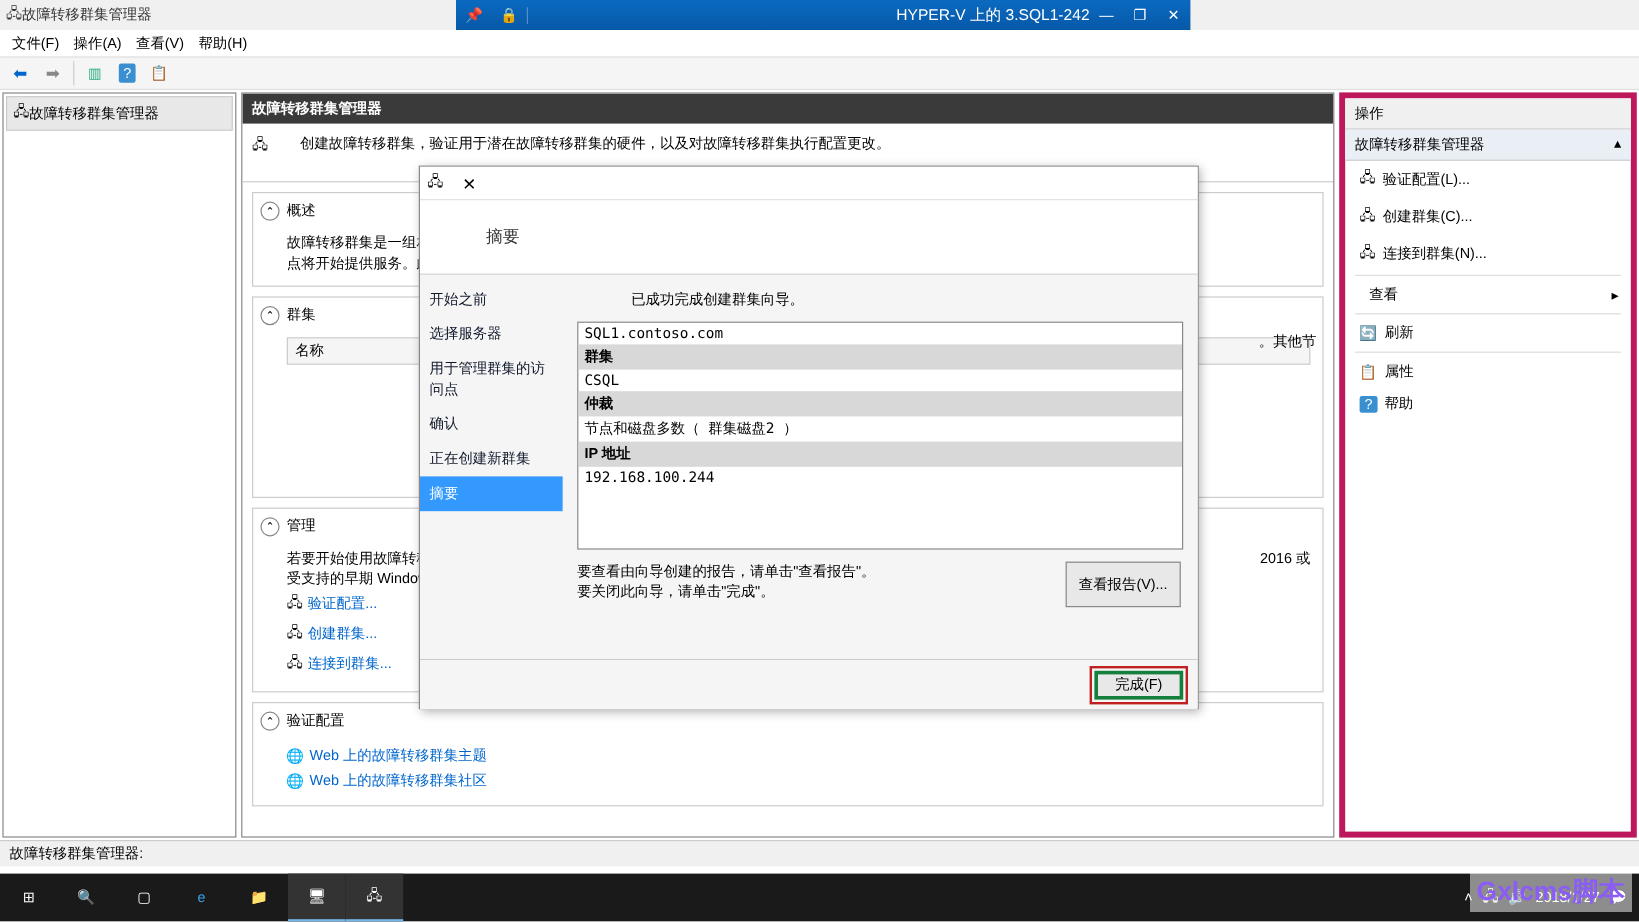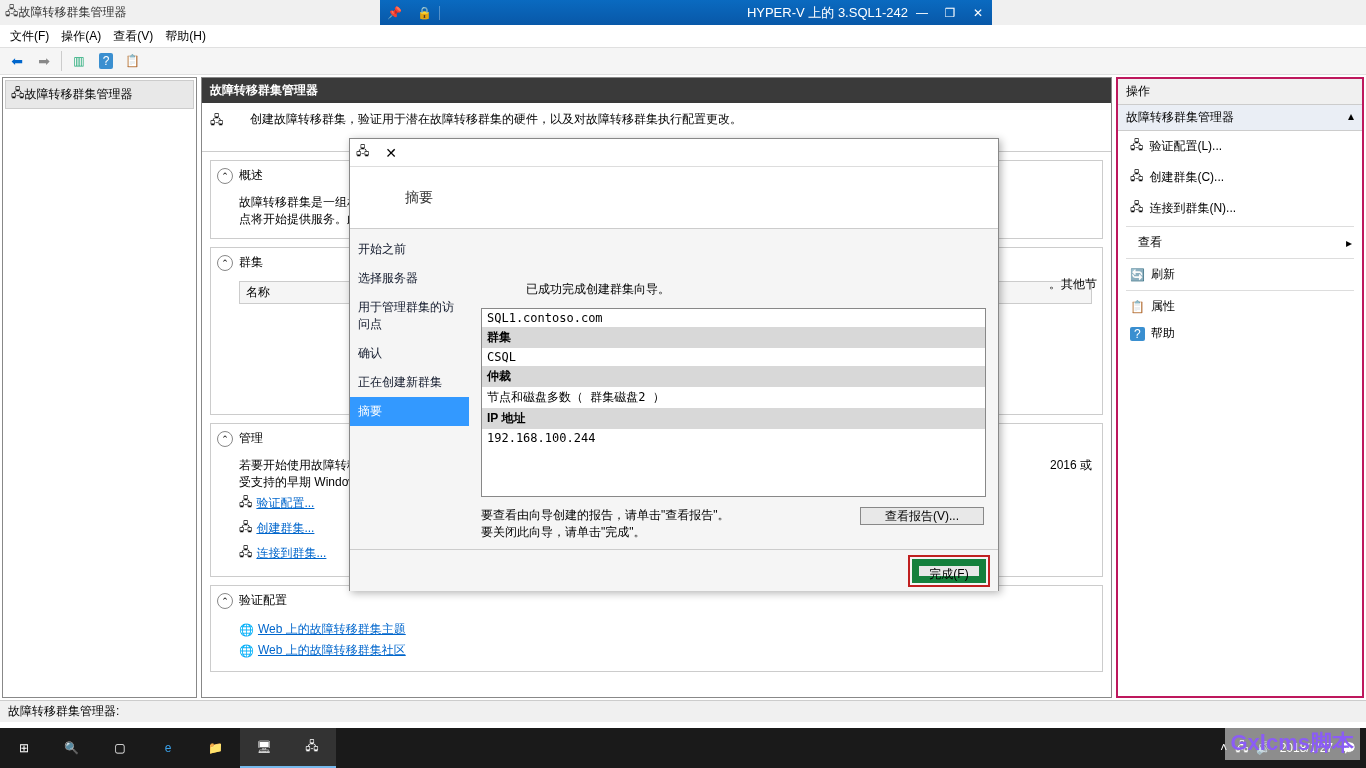--- a/index.html
+++ b/index.html
@@ -36,23 +36,23 @@
 .content-desc .desc-icon { width: 32px; height: 32px; }
 
 .section { margin: 8px; border: 1px solid #ccc; background: #fff; }
 .section-header { display: flex; align-items: center; padding: 6px; gap: 6px; }
 .section-header .collapse-icon { width: 16px; height: 16px; border: 1px solid #888; border-radius: 50%; display:flex; align-items:center; justify-content:center; font-size:9px; }
 .section-body { padding: 4px 10px 10px 28px; }
 
 .table-header { background: #f5f5f5; border: 1px solid #ccc; padding: 2px 6px; }
 
 .link-item { display:flex; align-items:center; gap:4px; padding:2px 0; }
-.link-item a { color: #0066cc; text-decoration: underline; }
-
-.actions-panel { width: 248px; border: 2px solid #be185d; margin: 2px; background: #fff; }
+.link-item a { color: #0066cc; }
+
+.actions-panel { width: 248px; border: 5px solid #be185d; margin: 2px; background: #fff; }
 .actions-header { background: #f0f0f0; padding: 4px 8px; border-bottom: 1px solid #ccc; font-weight: normal; }
 .actions-group { background: #eaeef5; padding: 4px 8px; border-bottom: 1px solid #ccc; display:flex; justify-content:space-between; }
 .action-item { display:flex; align-items:center; padding: 5px 12px; gap: 6px; }
 .action-divider { border-top: 1px solid #ddd; margin: 2px 8px; }
 .action-sub { padding-left: 20px; display:flex; justify-content:space-between; padding-right:10px; }
 
 .status-bar { height: 22px; background: #f0f0f0; border-top: 1px solid #ccc; padding: 2px 8px; display:flex; align-items:center; }
 
 
 .wizard { position: absolute; top: 138px; left: 349px; width: 650px; height: 453px; background: #f5f5f5; border: 1px solid #888; box-shadow: 2px 2px 8px rgba(0,0,0,0.3); z-index: 100; }
@@ -60,29 +60,29 @@
 .wizard-titlebar .title-ic { width:16px; margin-right:5px; }
 .wizard-titlebar .title-text { flex:1; }
 .wizard-titlebar .close { width: 28px; text-align:center; font-size: 14px; }
 .wizard-banner { height: 62px; background: #fff; border-bottom: 1px solid #ccc; display:flex; align-items:center; padding-left: 55px; }
 .wizard-banner .bt { font-size: 14px; color: #333; }
 .wizard-body { display:flex; height: 320px; }
 .wizard-nav { width: 128px; background: #f5f5f5; padding-top: 6px; }
 .wizard-nav-item { padding: 6px 8px; color: #0f172a; font-size: 12px; }
 .wizard-nav-item.active { background: #3399ff; color: #fff; }
 .wizard-content { flex: 1; background: #f5f5f5; padding: 8px 12px; display:flex; flex-direction:column; }
-.wizard-msg { padding: 4px 0 10px 45px; margin-top: 40px; }
+.wizard-msg { padding: 4px 0 10px 45px; }
 .summary-box { width: 505px; height: 190px; background: #fff; border: 1px solid #888; overflow: auto; font-family: SimSun, monospace; }
 .summary-row-h { background: #d8d8d8; padding: 2px 5px; font-weight:bold; }
 .summary-row { padding: 2px 5px; font-family: SimSun, monospace; }
 .wizard-report { display:flex; justify-content:space-between; padding: 10px 2px 0 0; }
 .wizard-report .txt { max-width: 380px; }
-.report-btn { height: 18px; padding: 0 24px; background: #e8e8e8; border: 1px solid #888; }
+.report-btn { height: 38px; padding: 0 10px; background: #e8e8e8; border: 1px solid #888; }
 .wizard-footer { height: 42px; border-top: 1px solid #ccc; display:flex; justify-content:flex-end; align-items:center; padding-right: 12px; background:#f5f5f5;}
-.finish-btn { width: 74px; height: 24px; background: #e8e8e8; border: 7px solid #15803d; outline: 2px solid #c02020; outline-offset: 2px; }
+.finish-btn { width: 74px; height: 24px; background: #e8e8e8; border: 3px solid #15803d; outline: 2px solid #c02020; outline-offset: 2px; }
 
 
 .taskbar { position: absolute; bottom: 0; left:0; width: 1366px; height: 40px; background: #1a1a1a; display:flex; align-items:center; }
 .taskbar .tb-item { width: 48px; height: 40px; display:flex; align-items:center; justify-content:center; color:#fff; }
 .taskbar .tb-item.active { background: #333; border-bottom: 2px solid #76b9ed; }
 .taskbar .sys-tray { margin-left: auto; display:flex; align-items:center; color:#fff; gap:8px; padding-right:10px; font-size:11px; }
 
 .watermark { position:absolute; bottom: 8px; right: 6px; font-size: 22px; font-weight: bold; color: #8b5cf6; background: rgba(255,255,255,0.5); padding: 2px 6px; z-index: 200; margin-left: 38px; }
 
 .cluster-info { position: absolute; right: 14px; top: 198px; font-size: 12px; }

